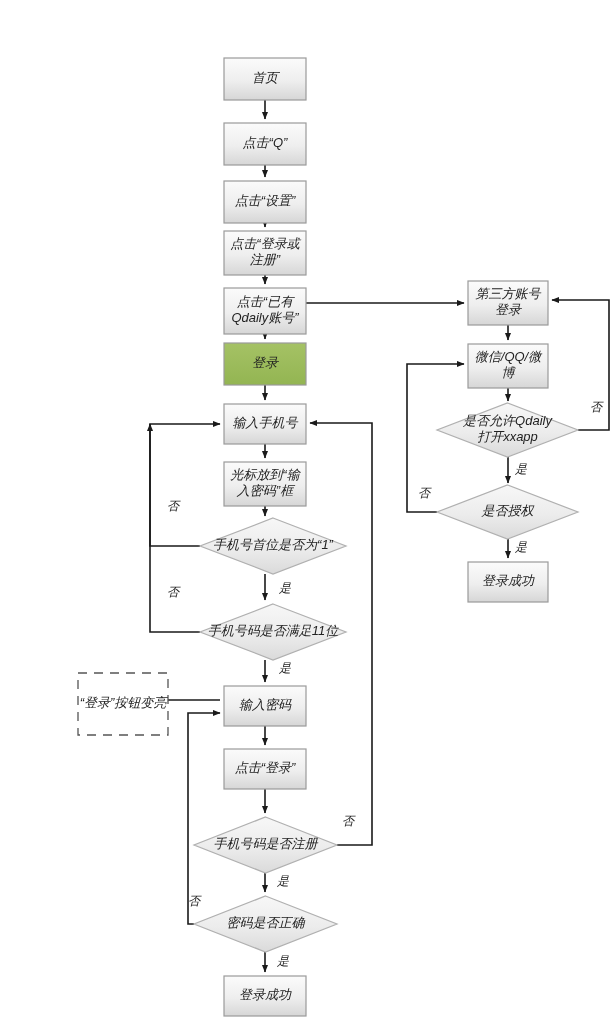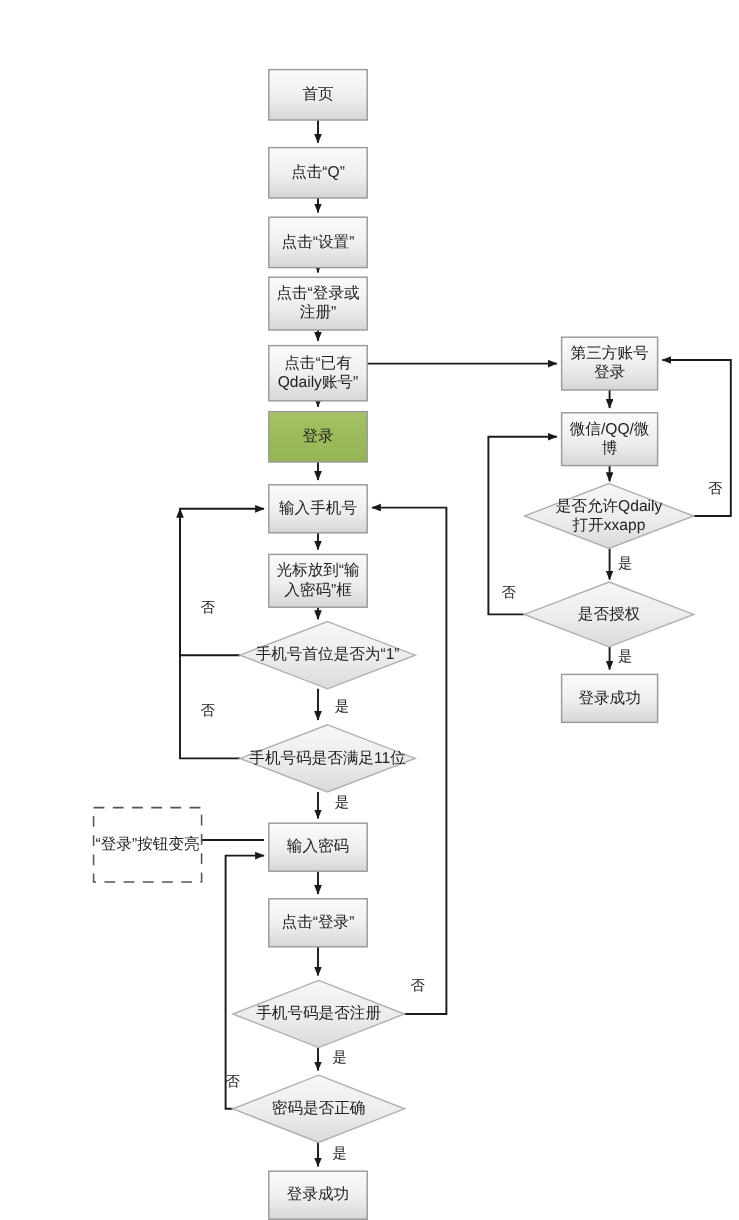--- a/index.html
+++ b/index.html
@@ -10,20 +10,21 @@
   body {
     width: 616px;
     height: 1017px;
     font-family: "Liberation Sans", "DejaVu Sans", sans-serif;
     overflow: hidden;
   }
   #flow-root {
     position: relative;
     width: 592px;
     height: 1017px;
+    font-style: italic;
   }
   svg.flow-canvas {
     position: absolute;
     top: 0;
     left: 0;
     width: 616px;
     height: 1017px;
   }
   .node-text {
     font-family: "Liberation Sans", "DejaVu Sans", sans-serif;

